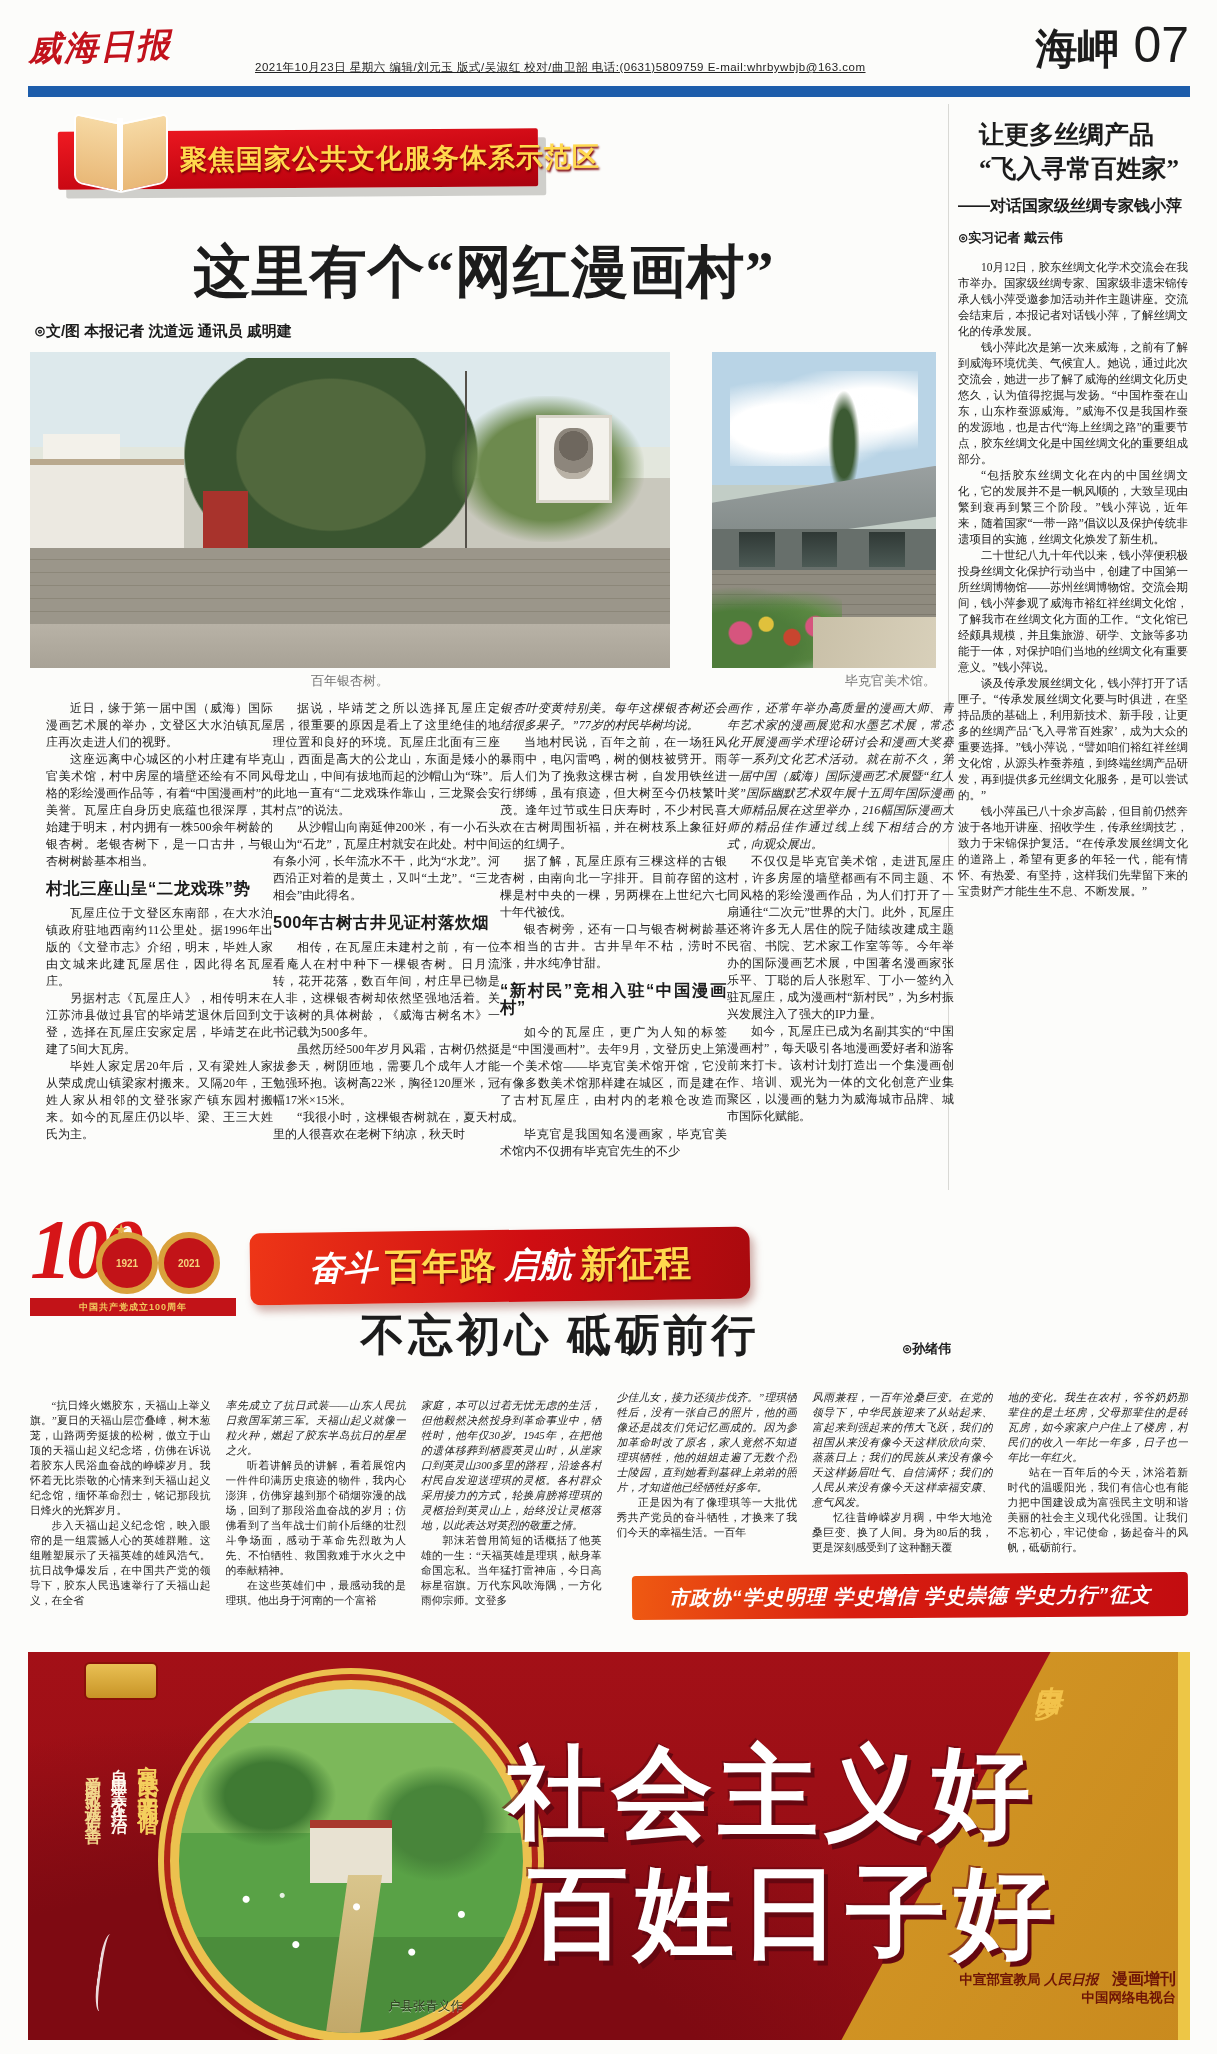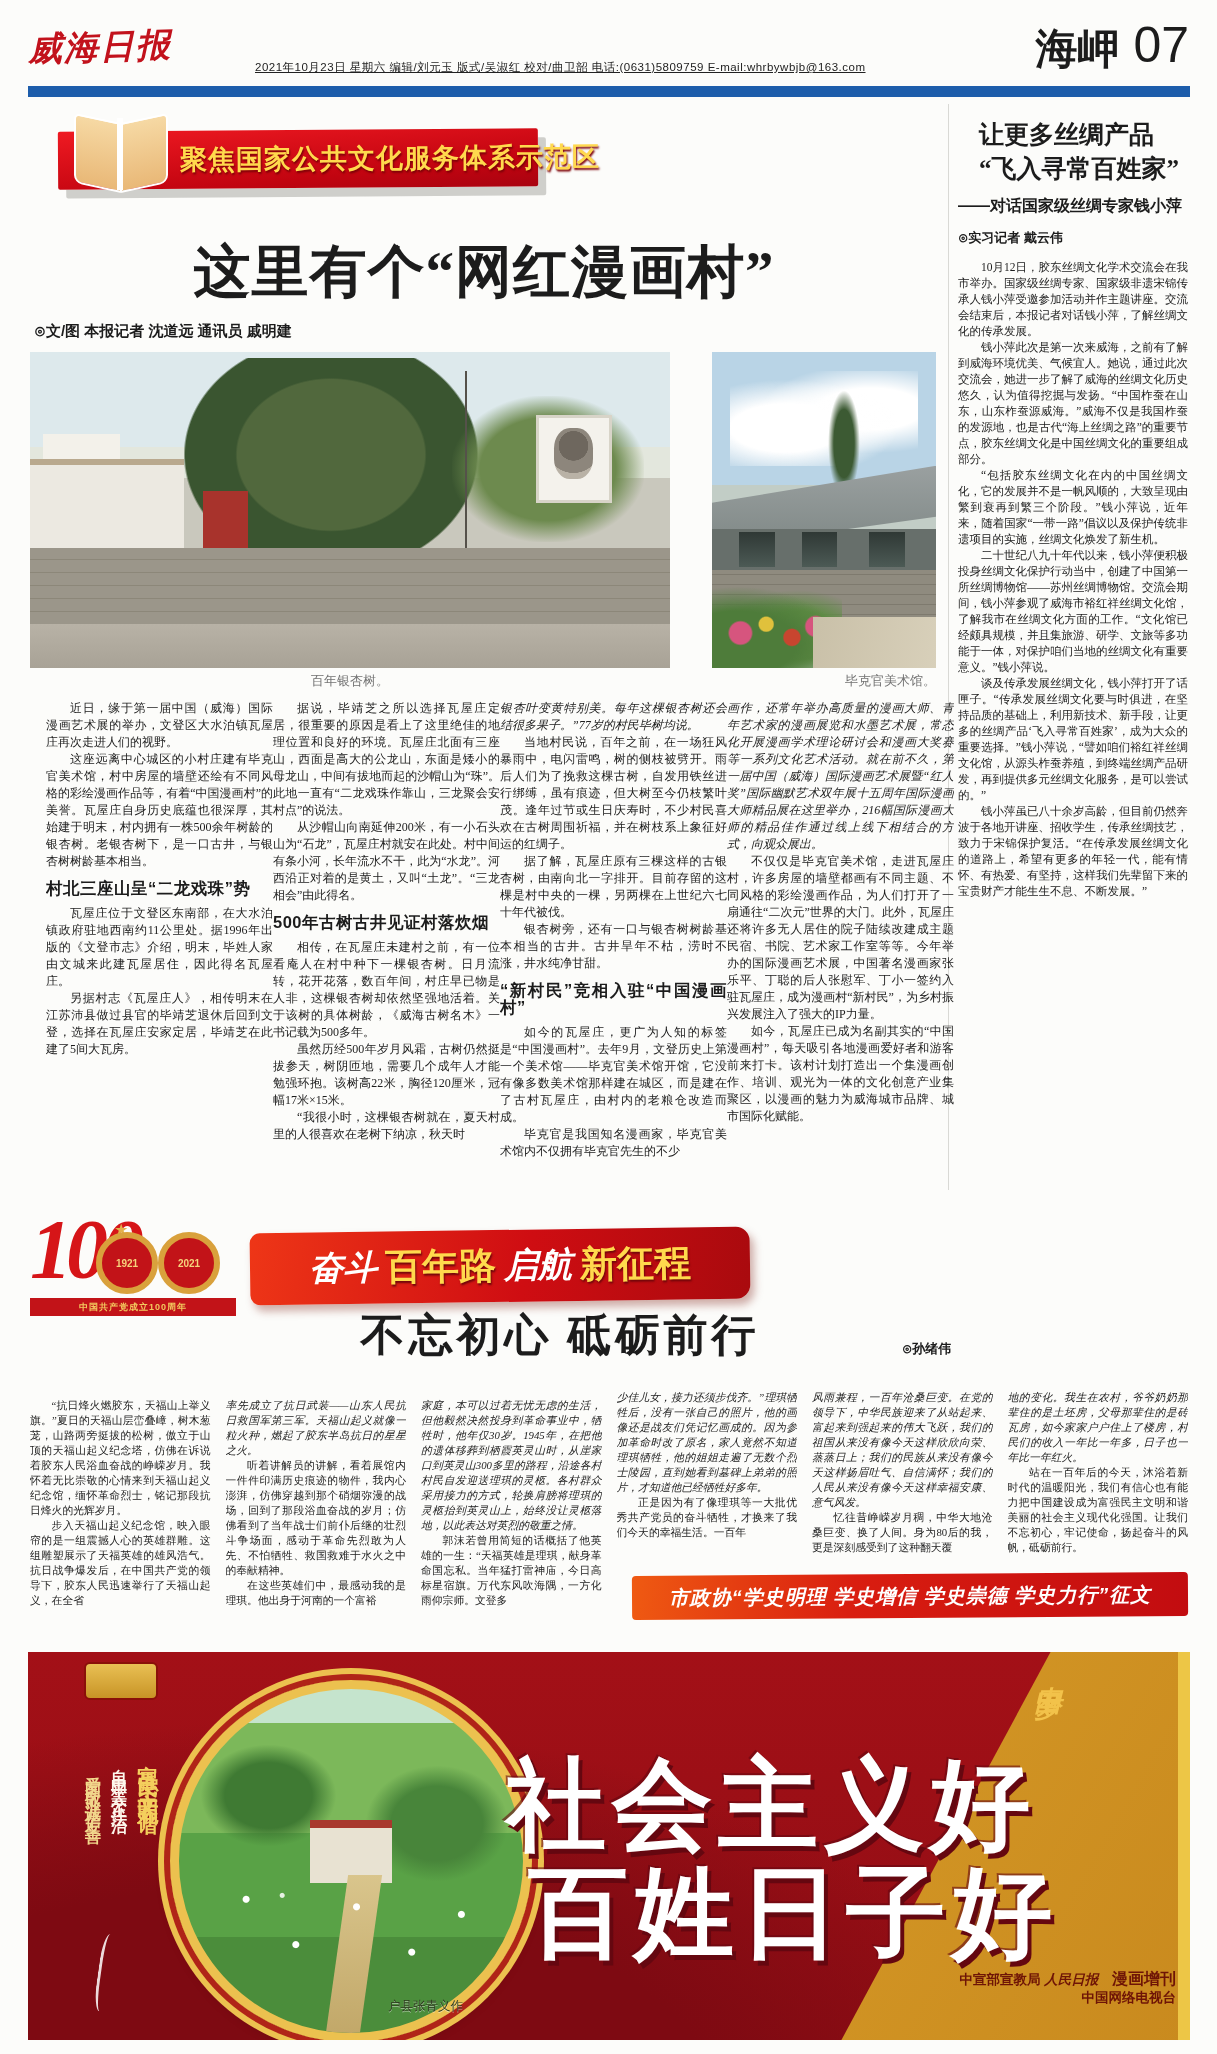--- a/index.html
+++ b/index.html
@@ -124,21 +124,21 @@
       radial-gradient(circle at 52% 35%,#fff 0 3px,rgba(0,0,0,0) 4px),radial-gradient(circle at 72% 65%,#fff 0 3px,rgba(0,0,0,0) 4px),
       radial-gradient(circle at 90% 40%,#fff 0 3px,rgba(0,0,0,0) 4px);}
   #painting-caption{position:absolute;left:360px;top:346px;font-size:12.5px;color:#2e3b1f;
       text-shadow:0 1px 0 rgba(255,255,255,.5);font-family:"Liberation Sans",sans-serif;}
   .values-col{position:absolute;writing-mode:vertical-rl;letter-spacing:7px;font-weight:900;font-family:"Liberation Serif",serif;}
   #values-1{left:106px;top:96px;font-size:21px;color:#f4cf5d;}
   #values-2{left:80px;top:104px;font-size:16px;color:#fdf6ec;}
   #values-3{left:54px;top:112px;font-size:16px;color:#f2d88c;}
   #ad-slogan-1,#ad-slogan-2{position:absolute;color:#fff;font-size:100px;font-weight:900;line-height:1;
       font-family:"Liberation Serif",serif;letter-spacing:6px;text-shadow:4px 5px 0 #650710,-2px -2px 0 rgba(101,7,16,.6);}
-  #ad-slogan-1{left:478px;top:104px;}
+  #ad-slogan-1{left:478px;top:92px;}
   #ad-slogan-2{left:500px;top:212px;}
   #publisher{position:absolute;left:928px;top:318px;width:220px;text-align:right;color:#6e1406;
       font-size:13.5px;font-weight:700;font-family:"Liberation Sans",sans-serif;line-height:18px;}
   #publisher .masthead-script{font-style:italic;font-weight:900;font-family:Liberation Sans, sans-serif;}
   #publisher .small{font-size:16px;margin-left:10px;}
   #artist-signature{position:absolute;left:70px;top:282px;width:14px;height:78px;border-left:3px solid rgba(255,255,255,.85);
       transform:rotate(8deg);border-radius:40%;}
 </style>
 </head>
 <body>
@@ -195,20 +195,21 @@
   <div class="abs photo-caption" id="caption-left">百年银杏树。</div>
   <div class="abs photo-caption" id="caption-right">毕克官美术馆。</div>
 
   <div class="abs" id="main-cols">
     <div class="col">
         <p>近日，缘于第一届中国（威海）国际漫画艺术展的举办，文登区大水泊镇瓦屋庄再次走进人们的视野。</p>
         <p>这座远离中心城区的小村庄建有毕克官美术馆，村中房屋的墙壁还绘有不同风格的彩绘漫画作品等，有着“中国漫画村”的美誉。瓦屋庄自身历史底蕴也很深厚，其始建于明末，村内拥有一株500余年树龄的银杏树。老银杏树下，是一口古井，与银杏树树龄基本相当。</p>
         <h3 class="subhead">村北三座山呈“二龙戏珠”势</h3>
         <p>瓦屋庄位于文登区东南部，在大水泊镇政府驻地西南约11公里处。据1996年出版的《文登市志》介绍，明末，毕姓人家由文城来此建瓦屋居住，因此得名瓦屋庄。</p>
         <p>另据村志《瓦屋庄人》，相传明末在江苏沛县做过县官的毕靖芝退休后回到文登，选择在瓦屋庄安家定居，毕靖芝在此建了5间大瓦房。</p>
+        <p>毕姓人家定居20年后，又有梁姓人家从荣成虎山镇梁家村搬来。又隔20年，王姓人家从相邻的文登张家产镇东园村搬来。如今的瓦屋庄仍以毕、梁、王三大姓氏为主。</p>
       </div>
     <div class="col">
         <p>据说，毕靖芝之所以选择瓦屋庄定居，很重要的原因是看上了这里绝佳的地理位置和良好的环境。瓦屋庄北面有三座山，西面是高大的公龙山，东面是矮小的母龙山，中间有拔地而起的沙帽山为“珠”。此地一直有“二龙戏珠作靠山，三龙聚会安村点”的说法。</p>
         <p>从沙帽山向南延伸200米，有一小石头山为“石龙”，瓦屋庄村就安在此处。村中间有条小河，长年流水不干，此为“水龙”。河西沿正对着的是黄土，又叫“土龙”。“三龙相会”由此得名。</p>
         <h3 class="subhead">500年古树古井见证村落炊烟</h3>
         <p>相传，在瓦屋庄未建村之前，有一位看庵人在村中种下一棵银杏树。日月流转，花开花落，数百年间，村庄早已物是人非，这棵银杏树却依然坚强地活着。关于该树的具体树龄，《威海古树名木》一书记载为500多年。</p>
         <p>虽然历经500年岁月风霜，古树仍然挺拔参天，树阴匝地，需要几个成年人才能勉强环抱。该树高22米，胸径120厘米，冠幅17米×15米。</p>
         <p>“我很小时，这棵银杏树就在，夏天村里的人很喜欢在老树下纳凉，秋天时</p>
       </div>
     <div class="col">

